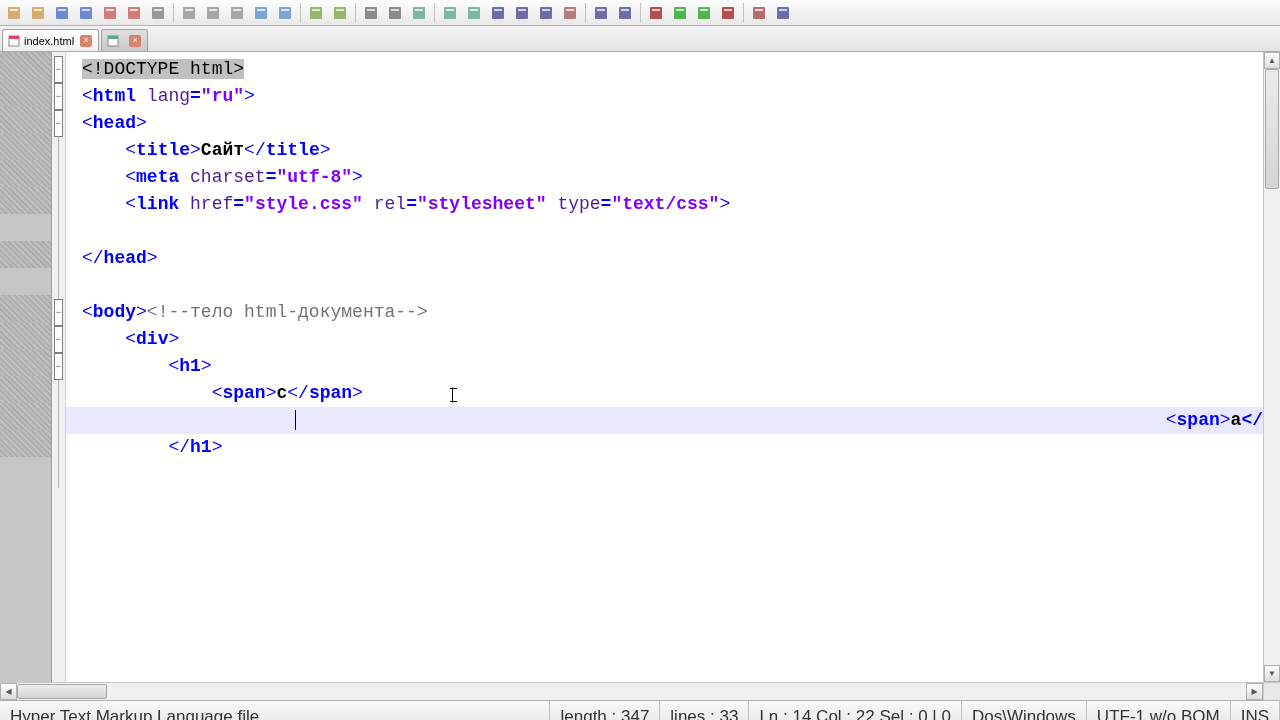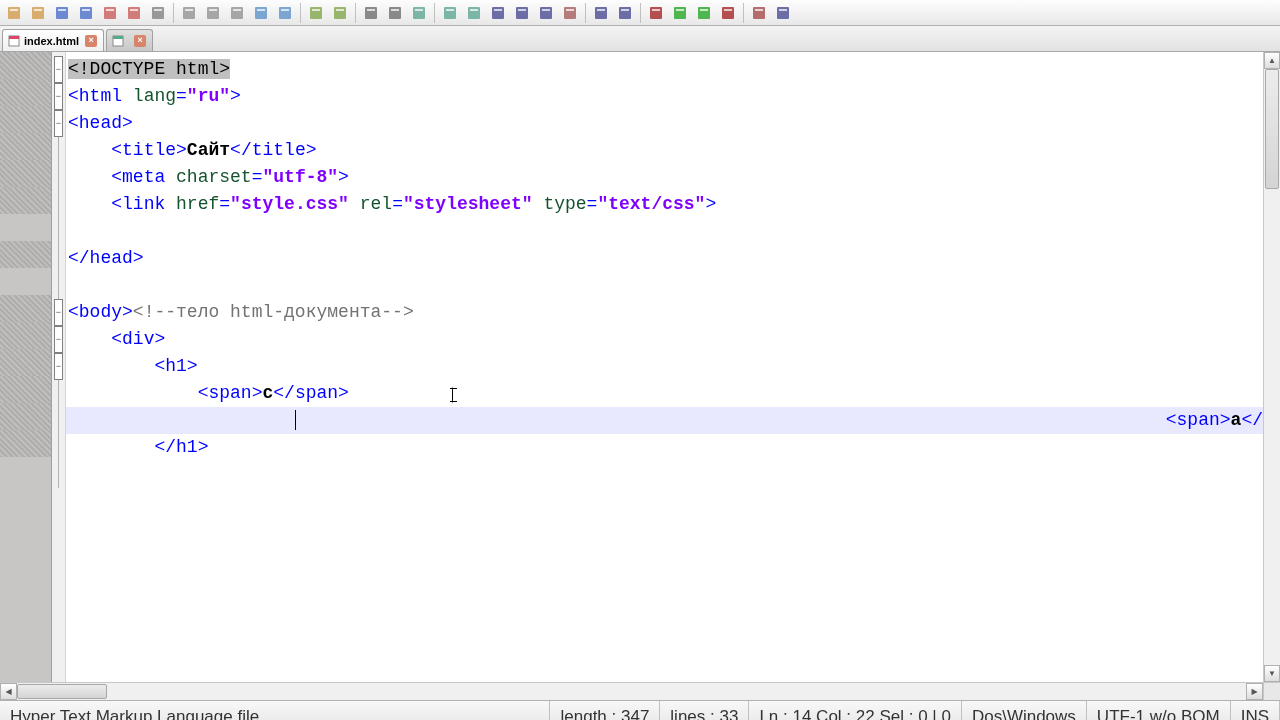--- a/index.html
+++ b/index.html
@@ -19,21 +19,21 @@
   margin: 0 1px; cursor: pointer; border: 1px solid transparent;
   border-radius: 2px;
 }
 .tb-sep { width: 1px; height: 20px; background: #c0c0c0; margin: 0 3px; }
 .tb-btn svg { width: 16px; height: 16px; }
 
 .tabbar {
   height: 26px;
   background: linear-gradient(to bottom, #f4f4f4, #e2e2e2);
   border-bottom: 1px solid #a8a8a8;
-  display: flex; align-items: flex-end; padding-left: 2px; font-weight: bold;
+  display: flex; align-items: flex-end; padding-left: 2px;
 }
 .tab {
   display: flex; align-items: center;
   height: 22px; padding: 0 6px 0 4px;
   background: linear-gradient(to bottom, #ffffff, #f0f0f0);
   border: 1px solid #a0a0a0; border-bottom: none;
   border-radius: 3px 3px 0 0;
   margin-right: 2px; cursor: pointer;
   font-size: 11px;
 }
@@ -58,25 +58,25 @@
 .code {
   flex: 1;
   font-family: Consolas, "Courier New", monospace;
   font-size: 18px;
   line-height: 27px;
   padding-top: 4px;
   background: #ffffff;
   position: relative;
   white-space: pre;
 }
-.code .row { height: 27px; padding-left: 2px; }
+.code .row { height: 27px; padding-left: 16px; }
 .hl-row { background: #e8e8ff; text-align: right; }
 .sel-doctype { background: #c0c0c0; }
-.t-tag { color: #0000ff; }
-.t-attr { color: #14532d; }
+.t-tag { color: #0000ff; font-weight: bold; }
+.t-attr { color: #4c1d95; }
 .t-str { color: #8000ff; font-weight: bold; }
 .t-text { color: #000; font-weight: bold; }
 .t-cmt { color: #737373; }
 .t-pun { color: #0000ff; }
 .caret {
   position: absolute; width: 1px; height: 20px; background: #000;
   animation: blink 1s step-end infinite;
 }
 @keyframes blink { 50% { opacity: 0; } }
 

